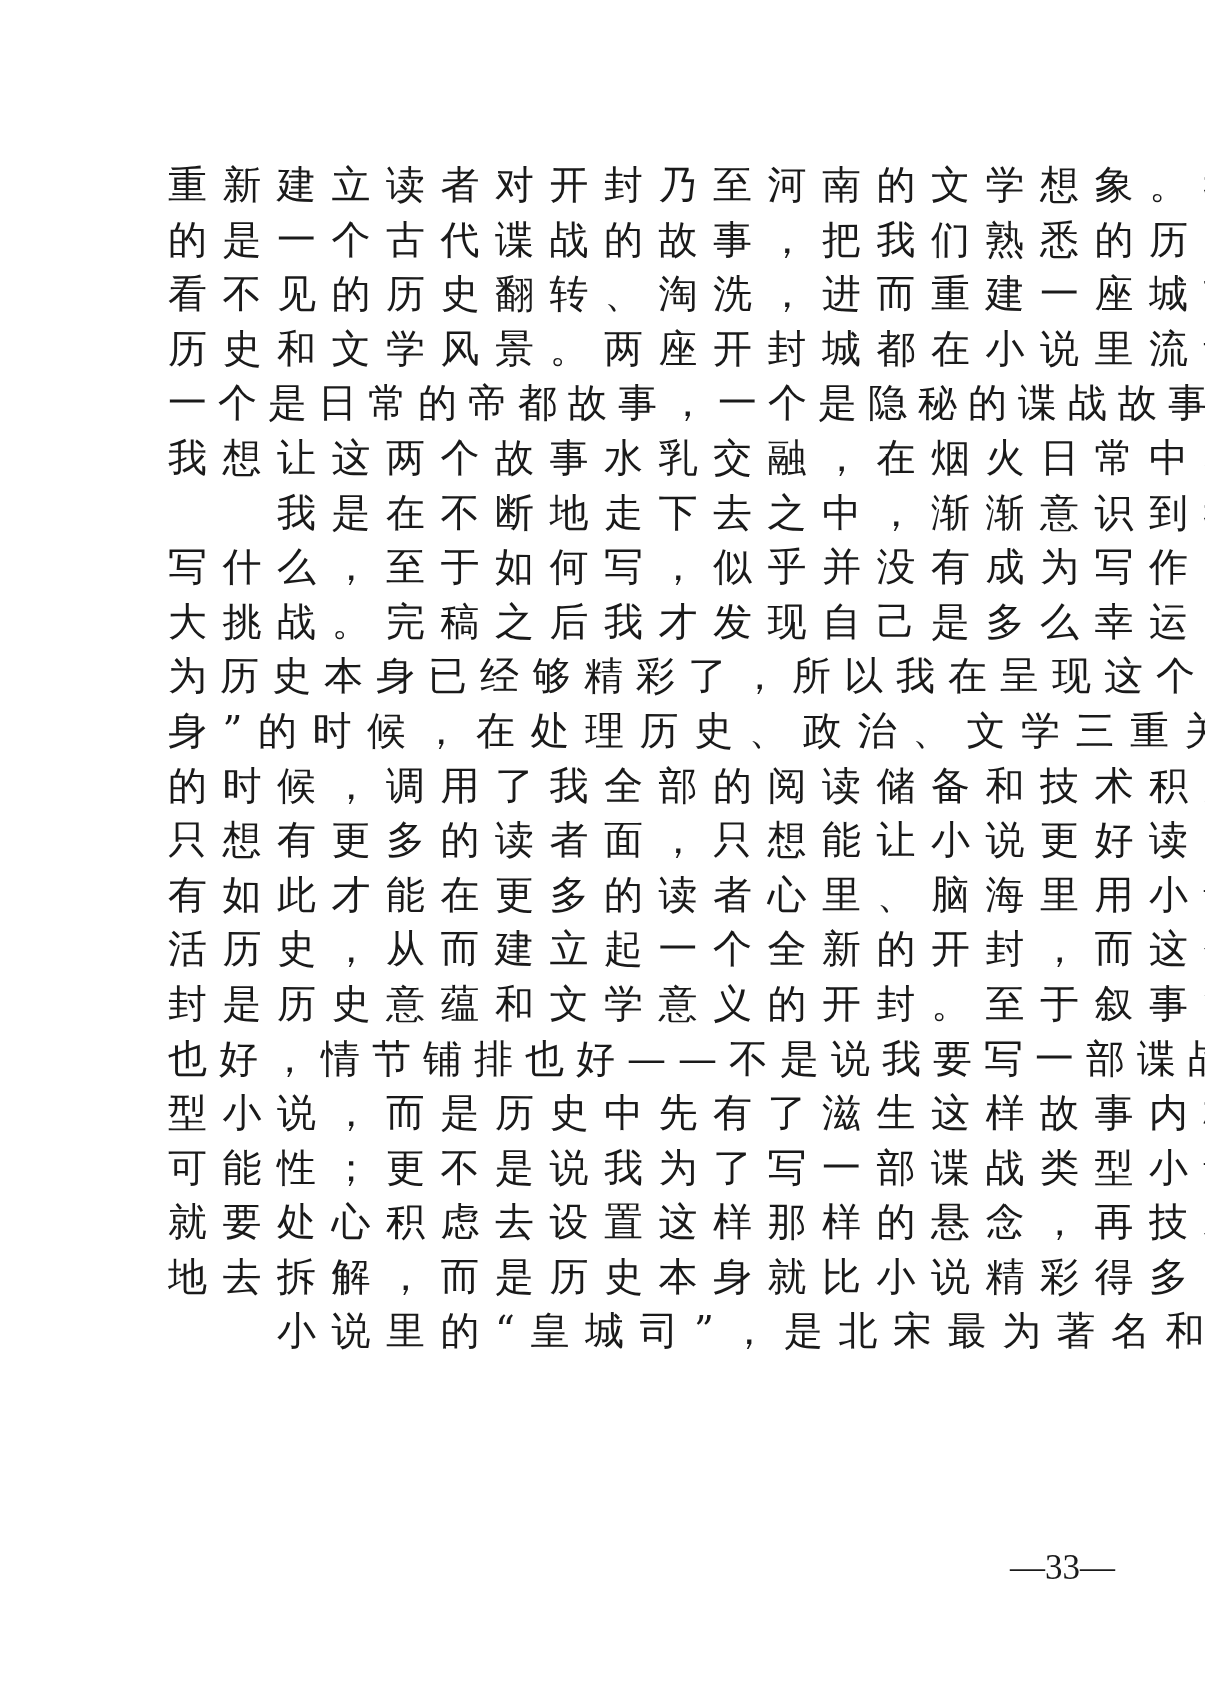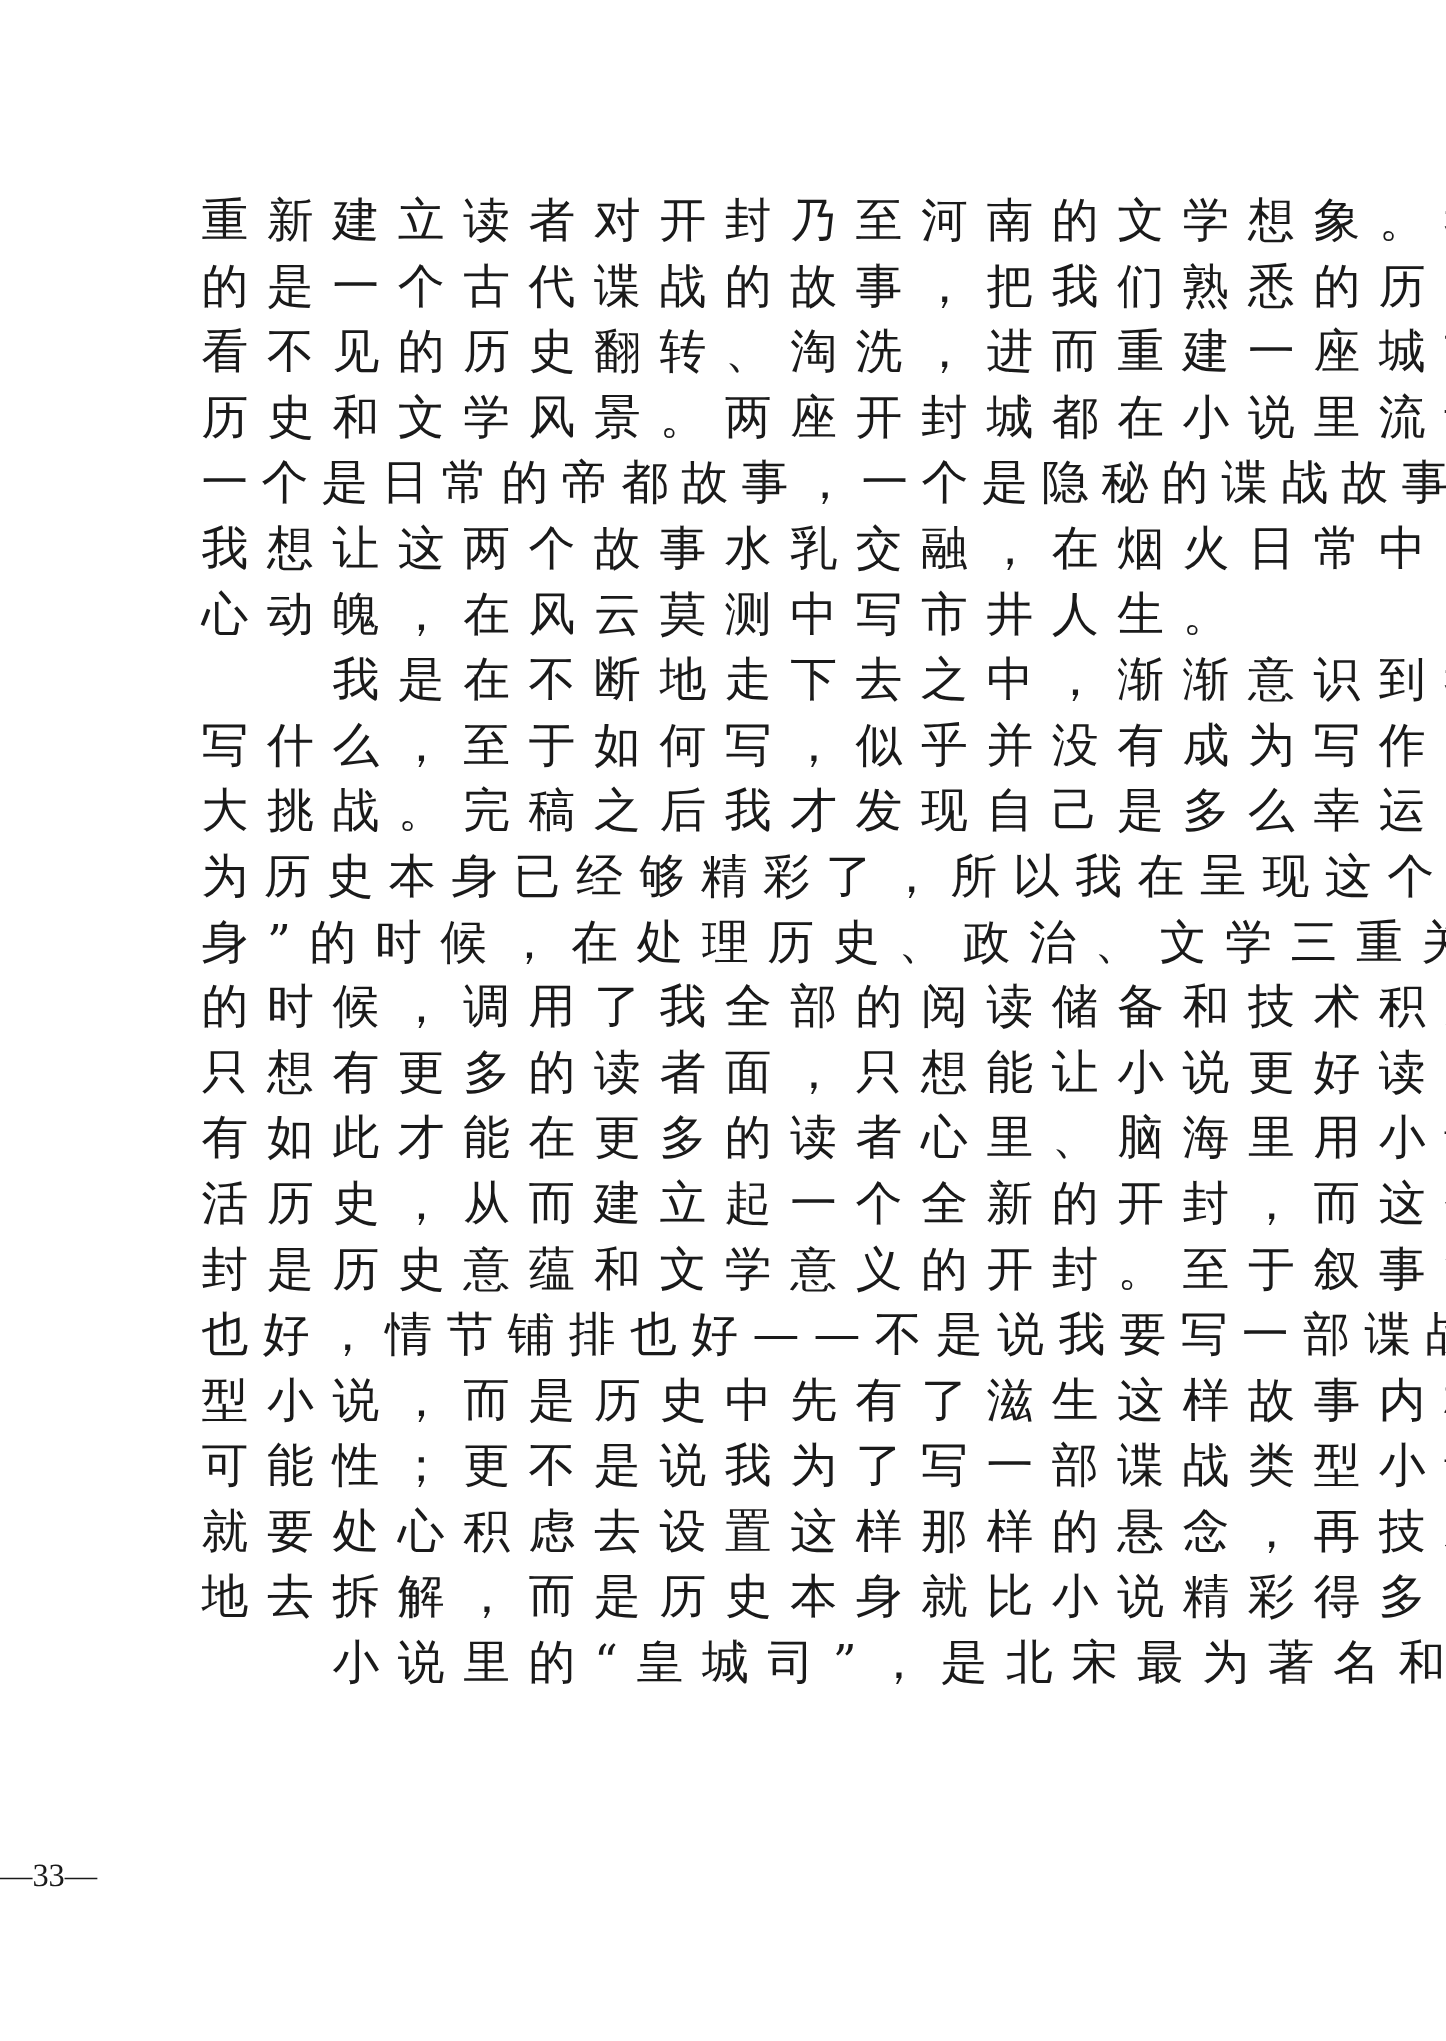--- a/index.html
+++ b/index.html
@@ -38,39 +38,38 @@
       overflow: visible;
     }
     .line.indent {
       padding-left: 0;
     }
     .page-number {
       position: absolute;
       left: 0;
       width: 1115px;
       top: 1548px;
-      text-align: left;
+      text-align: right;
       font-family: "Liberation Serif", "DejaVu Serif", serif;
-      font-size: 27px;
+      font-size: 35px;
       color: #1a1a1a;
       letter-spacing: 0;
     }
   </style>
 </head>
 <body>
 
 <div class="page">
   <div class="body-text">
     <span class="line">重新建立读者对开封乃至河南的文学想象。我写</span>
     <span class="line">的是一个古代谍战的故事，把我们熟悉的历史和</span>
     <span class="line">看不见的历史翻转、淘洗，进而重建一座城市的</span>
     <span class="line">历史和文学风景。两座开封城都在小说里流动，</span>
     <span class="line" style="letter-spacing:11px;">一个是日常的帝都故事，一个是隐秘的谍战故事，</span>
     <span class="line">我想让这两个故事水乳交融，在烟火日常中写惊</span>
-    <span class="line">心动魄，在风云莫测中写市井人生。</span>
     <span class="line indent">　　我是在不断地走下去之中，渐渐意识到我在</span>
     <span class="line">写什么，至于如何写，似乎并没有成为写作的最</span>
     <span class="line">大挑战。完稿之后我才发现自己是多么幸运。因</span>
     <span class="line" style="letter-spacing:13px;">为历史本身已经够精彩了，所以我在呈现这个“本</span>
     <span class="line">身”的时候，在处理历史、政治、文学三重关系</span>
     <span class="line">的时候，调用了我全部的阅读储备和技术积累，</span>
     <span class="line">只想有更多的读者面，只想能让小说更好读，唯</span>
     <span class="line">有如此才能在更多的读者心里、脑海里用小说激</span>
     <span class="line">活历史，从而建立起一个全新的开封，而这个开</span>
     <span class="line">封是历史意蕴和文学意义的开封。至于叙事策略</span>

